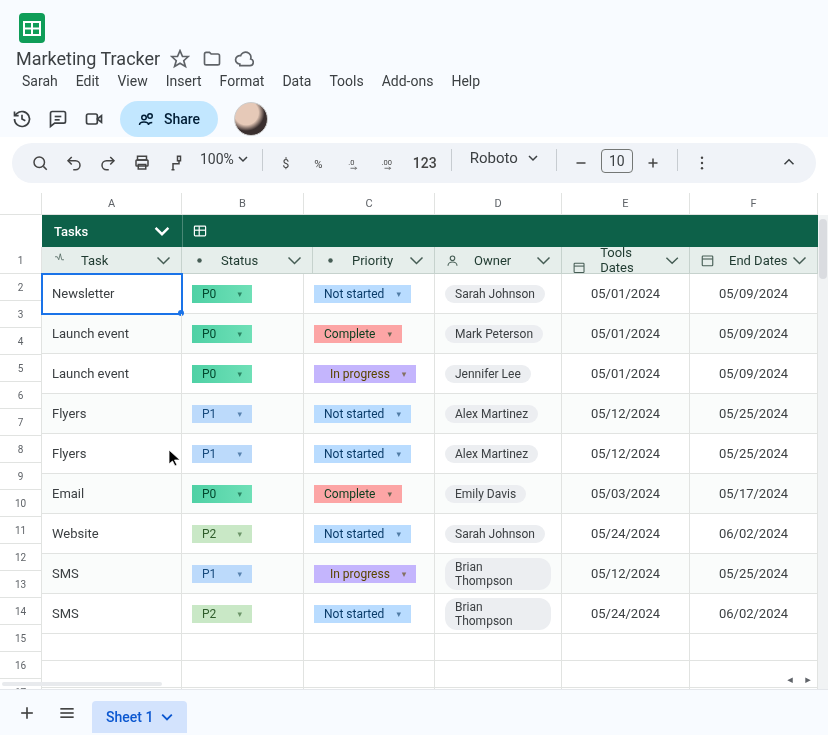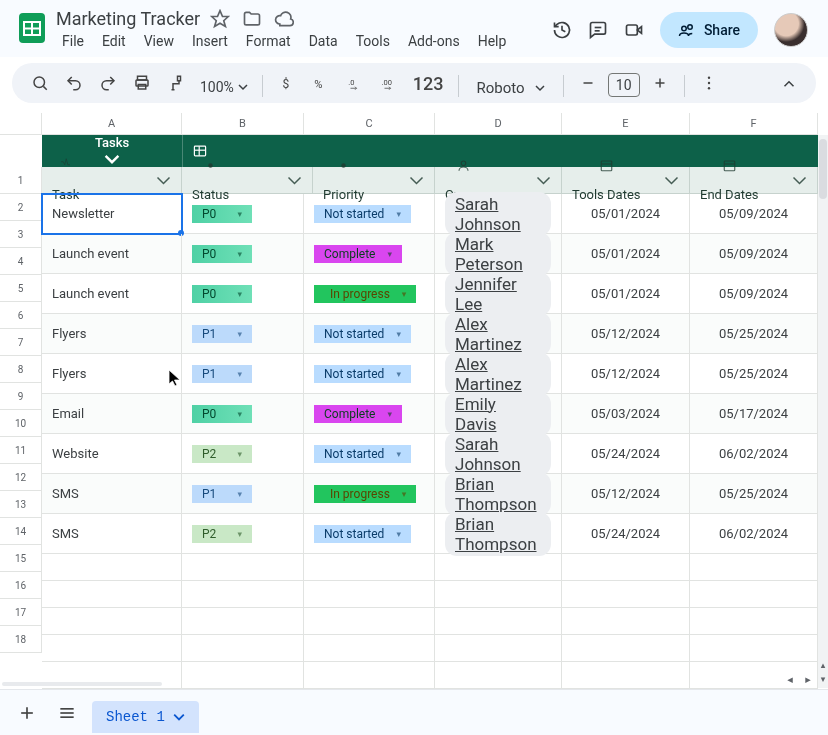--- a/index.html
+++ b/index.html
@@ -1,89 +1,89 @@
 <!DOCTYPE html>
 <html><head>
 <meta charset="utf-8">
 <style>
   * { box-sizing: border-box; margin: 0; padding: 0; }
   html, body { width: 828px; height: 735px; font-family: -apple-system, "Segoe UI", Roboto, Arial, sans-serif; background:#fff; color:#3c4043; overflow:hidden;}
   
-  .titlebar { display:flex; align-items:flex-start; padding:8px 12px 0 12px; background:#f8fbff;}
+  .titlebar { display:flex; align-items:flex-start; padding:8px 12px 0 12px; background:#f8fbff;flex-direction:column;}
   .logo { width:40px; height:40px; display:flex; align-items:center; justify-content:center;}
   .logo-svg { width:36px; height:36px;}
   .title-area { flex:1; }
   .title-row { display:flex; align-items:center; gap:10px; padding-left:4px;}
   .doctitle { font-size:18px; color:#3c4043;}
   .title-icons { display:flex; gap:12px; color:#5f6368;}
   .title-icons svg, .header-icons svg { width:20px; height:20px; display:block;}
   .menubar { display:flex; gap:2px; padding:0 0 4px 2px;}
   .menubar .menuitem { font-size:14px; color:#3c4043; padding:4px 8px; border-radius:4px; cursor:pointer;}
   .header-right { display:flex; align-items:center; gap:16px; padding-right:8px; padding-top:4px;}
   .share-btn { display:flex; align-items:center; gap:8px; background:#c2e7ff; color:#001d35; border-radius:999px; padding:9px 18px; font-size:14px; font-weight:500;}
   .share-btn svg { width:18px; height:18px;}
   .avatar { width:34px; height:34px; border-radius:50%; background: radial-gradient(circle at 35% 30%, #e6c9b8 0 40%, #3a2f2f 60% 100%); border:1px solid #ccc;}
   
-  .toolbar { display:flex; align-items:flex-end; gap:6px; padding:6px 14px; background:#f0f3f8; border-radius:999px; margin:6px 12px 10px 12px;}
+  .toolbar { display:flex; align-items:flex-start; gap:6px; padding:6px 14px; background:#f0f3f8; border-radius:999px; margin:6px 12px 10px 12px;}
   .tb-ic { width:28px; height:28px; display:flex; align-items:center; justify-content:center; color:#444; border-radius:4px;}
   .tb-ic svg { width:18px; height:18px;}
   .tb-sep { width:1px; height:22px; background:#c7ccd1; margin:0 4px;}
   .zoom { font-size:14px; padding:2px 4px; display:flex; align-items:center; gap:4px;}
   .font-name { font-size:15px; padding:0 8px; display:flex; align-items:center; gap:10px;}
   .font-size-box { border:1px solid #747775; border-radius:4px; width:32px; height:24px; display:flex; align-items:center; justify-content:center; font-size:14px;}
   .toolbar-right { margin-left:auto; display:flex; align-items:center;}
   .chev { width:26px; height:26px; border-radius:50%; display:flex; align-items:center; justify-content:center;}
   
   .sheet-wrap { position:relative; width:828px; height:575px; }
   .grid { position:absolute; inset:0; }
   .col-headers { position:absolute; left:42px; top:0; right:10px; height:22px; display:flex; background:#fff;}
   .col-headers .ch { flex:0 0 auto; border-right:1px solid #e1e3e1; border-bottom:1px solid #e1e3e1; font-size:11px; color:#5f6368; display:flex; align-items:center; justify-content:center;}
   .corner { position:absolute; left:0; top:0; width:42px; height:22px; background:#fff; border-right:1px solid #e1e3e1; border-bottom:1px solid #e1e3e1;}
   .row-headers { position:absolute; left:0; top:22px; width:42px;}
   .row-headers .rh { height:27px; border-right:1px solid #e1e3e1; border-bottom:1px solid #e1e3e1; font-size:10px; color:#5f6368; display:flex; align-items:center; justify-content:center; background:#fff;}
   .row-headers .rh.first { height:32px;}
   .cells { position:absolute; left:42px; top:22px; right:10px; bottom:0;}
   
   .table-title-row { height:32px; display:flex; background:#0d6149;}
-  .table-title { display:flex; align-items:center; justify-content:space-between; padding:0 12px; color:#fff; font-size:13px; font-weight:500; width:140px;flex-direction:column;}
+  .table-title { display:flex; align-items:center; justify-content:space-between; padding:0 12px; color:#fff; font-size:13px; font-weight:500; width:140px;}
   .table-title-sep { width:1px; background:rgba(255,255,255,0.25);}
   .table-mode { width:34px; display:flex; align-items:center; justify-content:center;}
   .table-title-row svg { width:16px; height:16px;}
   .thead-row { height:27px; display:flex; background:#e6eeeb;}
   .thcell { border-right:1px solid #c6d2cd; border-bottom:1px solid #c6d2cd; display:flex; align-items:center; padding:0 10px; font-size:13px; color:#1f3a30; justify-content:space-between;}
-  .thcell .thlabel { display:flex; align-items:center; gap:14px;flex-direction:column;}
+  .thcell .thlabel { display:flex; align-items:flex-end; gap:14px;}
   .thcell svg { width:15px; height:15px; opacity:0.8;}
   .data-row { height:40px; display:flex; background:#fff;}
   .data-row.alt { background:#fafcfb;}
   .dcell { border-right:1px solid #e1e3e1; border-bottom:1px solid #e1e3e1; display:flex; align-items:center; padding:0 10px; font-size:13px; color:#3c4043;}
   .dcell.center { justify-content:center;}
   .chip { border-radius:0; font-size:12px; padding:2px 10px; display:inline-flex; align-items:center; gap:6px; min-width:60px; justify-content:space-between;}
   .chip .tri { font-size:9px; opacity:0.6; margin-left:6px;}
   .chip.p0 { background:linear-gradient(90deg,#4fd1a5,#6fe0b7); color:#03492f;}
   .chip.p1 { background:#bcdafb; color:#174a7c;}
   .chip.p2 { background:#c9e8c6; color:#2f5d2b;}
   .chip.notstarted { background:#b9dcff; color:#0b3d6b;}
-  .chip.complete { background:#d946ef; color:#0b3d1e;}
-  .chip.inprogress { background:#22c55e; color:#5a4500;padding-left:16px;}
-  .owner-chip { background:#eceef1; border-radius:12px; padding:2px 10px; font-size:17px; color:#3c4043;text-decoration:underline;}
+  .chip.complete { background:#fca5a5; color:#0b3d1e;}
+  .chip.inprogress { background:#c4b5fd; color:#5a4500;padding-left:16px;}
+  .owner-chip { background:#eceef1; border-radius:12px; padding:2px 10px; font-size:12px; color:#3c4043;}
   .empty-row { height:27px; display:flex;}
   .empty-row .ecell { border-right:1px solid #e1e3e1; border-bottom:1px solid #e1e3e1;}
   
   .selected-cell { outline:2px solid #1a73e8; outline-offset:-1px;}
   .sel-handle { position:absolute; width:6px; height:6px; background:#1a73e8; border-radius:50%; right:-3px; bottom:-3px;}
   .arel { position:relative;}
   
   .cursor { position:absolute; left:168px; top:256px; pointer-events:none;}
   .cursor svg { width:14px; height:18px;}
   
   .vscroll { position:absolute; right:0; top:22px; bottom:0; width:10px; background:#f1f3f4;}
   .vscroll .vthumb-top { position:absolute; top:4px; left:1px; width:8px; height:60px; background:#dadce0; border-radius:4px;}
   .vscroll .varrow { position:absolute; left:0; width:10px; height:14px; font-size:9px; color:#5f6368; text-align:center;}
   
-  .tabbar { position:absolute; left:0; bottom:0; width:100%; height:46px; background:#f8fbff; display:flex; align-items:center; padding:0 12px; gap:10px; border-top:1px solid #e4e7eb;font-family:Liberation Mono, monospace;}
+  .tabbar { position:absolute; left:0; bottom:0; width:100%; height:46px; background:#f8fbff; display:flex; align-items:center; padding:0 12px; gap:10px; border-top:1px solid #e4e7eb;}
   .tabbar .tbic { width:30px; height:30px; display:flex; align-items:center; justify-content:center; color:#444; border-radius:4px;}
   .tabbar .tbic svg { width:20px; height:20px;}
   .sheet-tab { display:flex; align-items:center; gap:8px; background:#d3e3fd; color:#0b57d0; padding:8px 14px; border-radius:4px 4px 0 0; font-size:14px; font-weight:500; margin-top:8px;}
   .sheet-tab svg { width:12px; height:12px;}
   .bottom-scroll { position:absolute; right:14px; bottom:50px; display:flex; gap:6px; color:#5f6368;font-size:11px;}
   .bottom-scroll .arrow { width:12px; height:12px; display:flex; align-items:center; justify-content:center;}
   .thin-hscroll { position:absolute; left:0; right:36px; bottom:48px; height:6px;}
   .thin-hscroll .hthumb { position:absolute; left:2px; top:1px; width:160px; height:4px; background:#e8eaed; border-radius:3px;}
   
   .wA { width:140px;} .wB { width:122px;} .wC { width:131px;} .wD { width:127px;} .wE { width:128px;} .wF { width:128px;}
@@ -115,21 +115,21 @@
             </svg>
           </span>
         <span>
             <svg viewBox="0 0 24 24" fill="none" stroke="currentColor" stroke-width="2">
               <path d="M7 18a5 5 0 1 1 .9-9.9A6 6 0 0 1 20 12a4 4 0 0 1-1 7.9H7z"></path>
             </svg>
           </span>
       </span>
     </div>
     <div class="menubar">
-      <span class="menuitem">File</span>
+      <span class="menuitem">Sarah</span>
       <span class="menuitem">Edit</span>
       <span class="menuitem">View</span>
       <span class="menuitem">Insert</span>
       <span class="menuitem">Format</span>
       <span class="menuitem">Data</span>
       <span class="menuitem">Tools</span>
       <span class="menuitem">Add-ons</span>
       <span class="menuitem">Help</span>
     </div>
   </div>
@@ -219,21 +219,21 @@
         <text x="3" y="15" font-size="10" fill="currentColor">.0</text>
         <path d="M6 19h8l-2 2m2-2-2-2" stroke="currentColor" fill="none"></path>
       </svg>
     </span>
   <span class="tb-ic">
       <svg viewBox="0 0 24 24">
         <text x="2" y="15" font-size="10" fill="currentColor">.00</text>
         <path d="M6 19h8l-2 2m2-2-2-2" stroke="currentColor" fill="none"></path>
       </svg>
     </span>
-  <span class="tb-ic" style="width:auto;padding:0 4px;font-size:18px;font-weight:500;">123</span>
+  <span class="tb-ic" style="width:auto;padding:0 4px;font-size:14px;font-weight:500;">123</span>
   <span class="tb-sep"></span>
   <span class="font-name">
       <span>Roboto</span>
       <svg width="10" height="10" viewBox="0 0 10 10">
         <path d="M1 3l4 4 4-4" fill="none" stroke="currentColor" stroke-width="1.5"></path>
       </svg>
     </span>
   <span class="tb-sep"></span>
   <span class="tb-ic">
       <svg viewBox="0 0 24 24">

